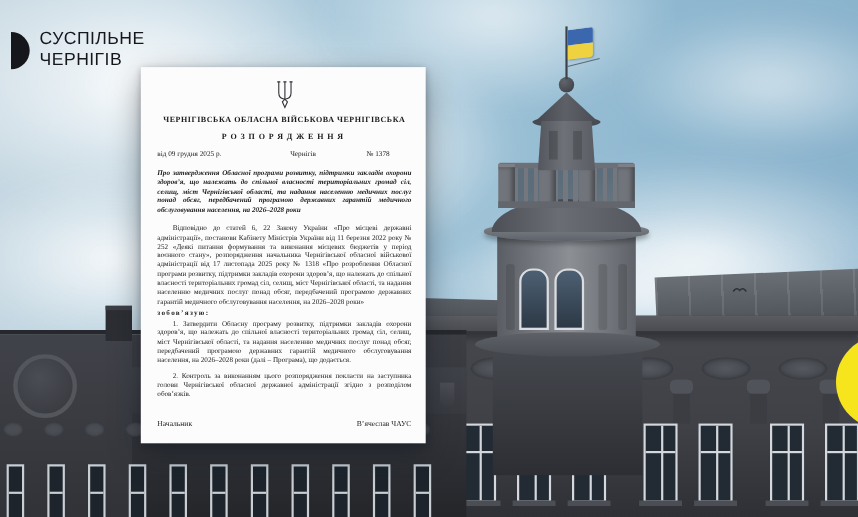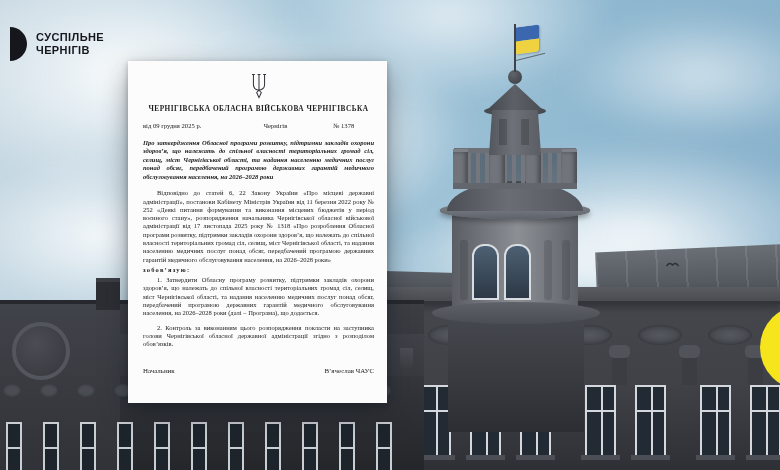--- a/index.html
+++ b/index.html
@@ -105,21 +105,21 @@
   .rotunda-wall{position:absolute;left:448px;top:312px;width:136px;height:120px;
     background:linear-gradient(180deg,#46494f,#2c2e33);z-index:4;}
   
   .bird{position:absolute;left:666px;top:254px;z-index:2;}
   
   .accent-circle{position:absolute;left:760px;top:305px;width:85px;height:85px;border-radius:50%;
     background:var(--accent-circle,#f6e41c);z-index:6;}
   
   .logo{position:absolute;left:10px;top:27px;display:flex;align-items:center;gap:9px;z-index:8;}
   .logo-mark{width:17px;height:34px;border-radius:0 17px 17px 0;background:var(--logo-ink,#16171d);}
-  .logo-text{font-weight:bold;font-size:11px;line-height:1.16;letter-spacing:.4px;
+  .logo-text{font-weight:normal;font-size:16px;line-height:1.16;letter-spacing:.4px;
     color:var(--logo-ink,#16171d);}
   
   .doc{position:absolute;left:128px;top:61px;width:259px;height:342px;z-index:9;
     background:#fcfcfd;box-shadow:0 10px 26px rgba(20,26,34,.45),0 2px 6px rgba(20,26,34,.3);
     font-family:"Liberation Serif",serif;color:#1c1c1e;
     padding:12px 13px 0 15px;box-sizing:border-box;}
   .doc .trident{display:block;margin:0 auto;height:26px;width:20px;}
   .doc .org{margin-top:5px;text-align:center;font-weight:bold;font-size:7.3px;letter-spacing:.5px;}
   .doc .dtype{margin-top:6px;text-align:center;font-weight:bold;font-size:7.3px;letter-spacing:3.5px;}
   .doc .daterow{margin-top:9px;display:flex;font-size:6.6px;}
@@ -277,20 +277,21 @@
 
   <div class="doc">
     <svg class="trident" viewBox="0 0 40 56" fill="none" stroke="#33343a" stroke-width="2.2">
       <path d="M20 3 V37"></path>
       <path d="M8 3 V25 C8 33 13 36.5 20 37"></path>
       <path d="M32 3 V25 C32 33 27 36.5 20 37"></path>
       <path d="M20 37 L15 42 L20 53 L25 42 Z"></path>
       <path d="M5 3 H11 M17 3 H23 M29 3 H35"></path>
     </svg>
     <div class="org">ЧЕРНІГІВСЬКА ОБЛАСНА ВІЙСЬКОВА ЧЕРНІГІВСЬКА</div>
+    <div class="dtype">РОЗПОРЯДЖЕННЯ</div>
     <div class="daterow">
       <span class="d1">від 09 грудня 2025 р.</span>
       <span class="d2">Чернігів</span>
       <span class="d3">№ 1378</span>
     </div>
     <div class="title">Про затвердження Обласної програми розвитку, підтримки закладів охорони здоров’я, що належать до спільної власності територіальних громад сіл, селищ, міст Чернігівської області, та надання населенню медичних послуг понад обсяг, передбачений програмою державних гарантій медичного обслуговування населення, на 2026–2028 роки</div>
     <p class="intro">Відповідно до статей 6, 22 Закону України «Про місцеві державні адміністрації», постанови Кабінету Міністрів України від 11 березня 2022 року № 252 «Деякі питання формування та виконання місцевих бюджетів у період воєнного стану», розпорядження начальника Чернігівської обласної військової адміністрації від 17 листопада 2025 року № 1318 «Про розроблення Обласної програми розвитку, підтримки закладів охорони здоров’я, що належать до спільної власності територіальних громад сіл, селищ, міст Чернігівської області, та надання населенню медичних послуг понад обсяг, передбачений програмою державних гарантій медичного обслуговування населення, на 2026–2028 роки»</p>
     <div class="obl">зобов’язую:</div>
     <p class="it1">1. Затвердити Обласну програму розвитку, підтримки закладів охорони здоров’я, що належать до спільної власності територіальних громад сіл, селищ, міст Чернігівської області, та надання населенню медичних послуг понад обсяг, передбачений програмою державних гарантій медичного обслуговування населення, на 2026–2028 роки (далі – Програма), що додається.</p>
     <p class="it2">2. Контроль за виконанням цього розпорядження покласти на заступника голови Чернігівської обласної державної адміністрації згідно з розподілом обов’язків.</p>

